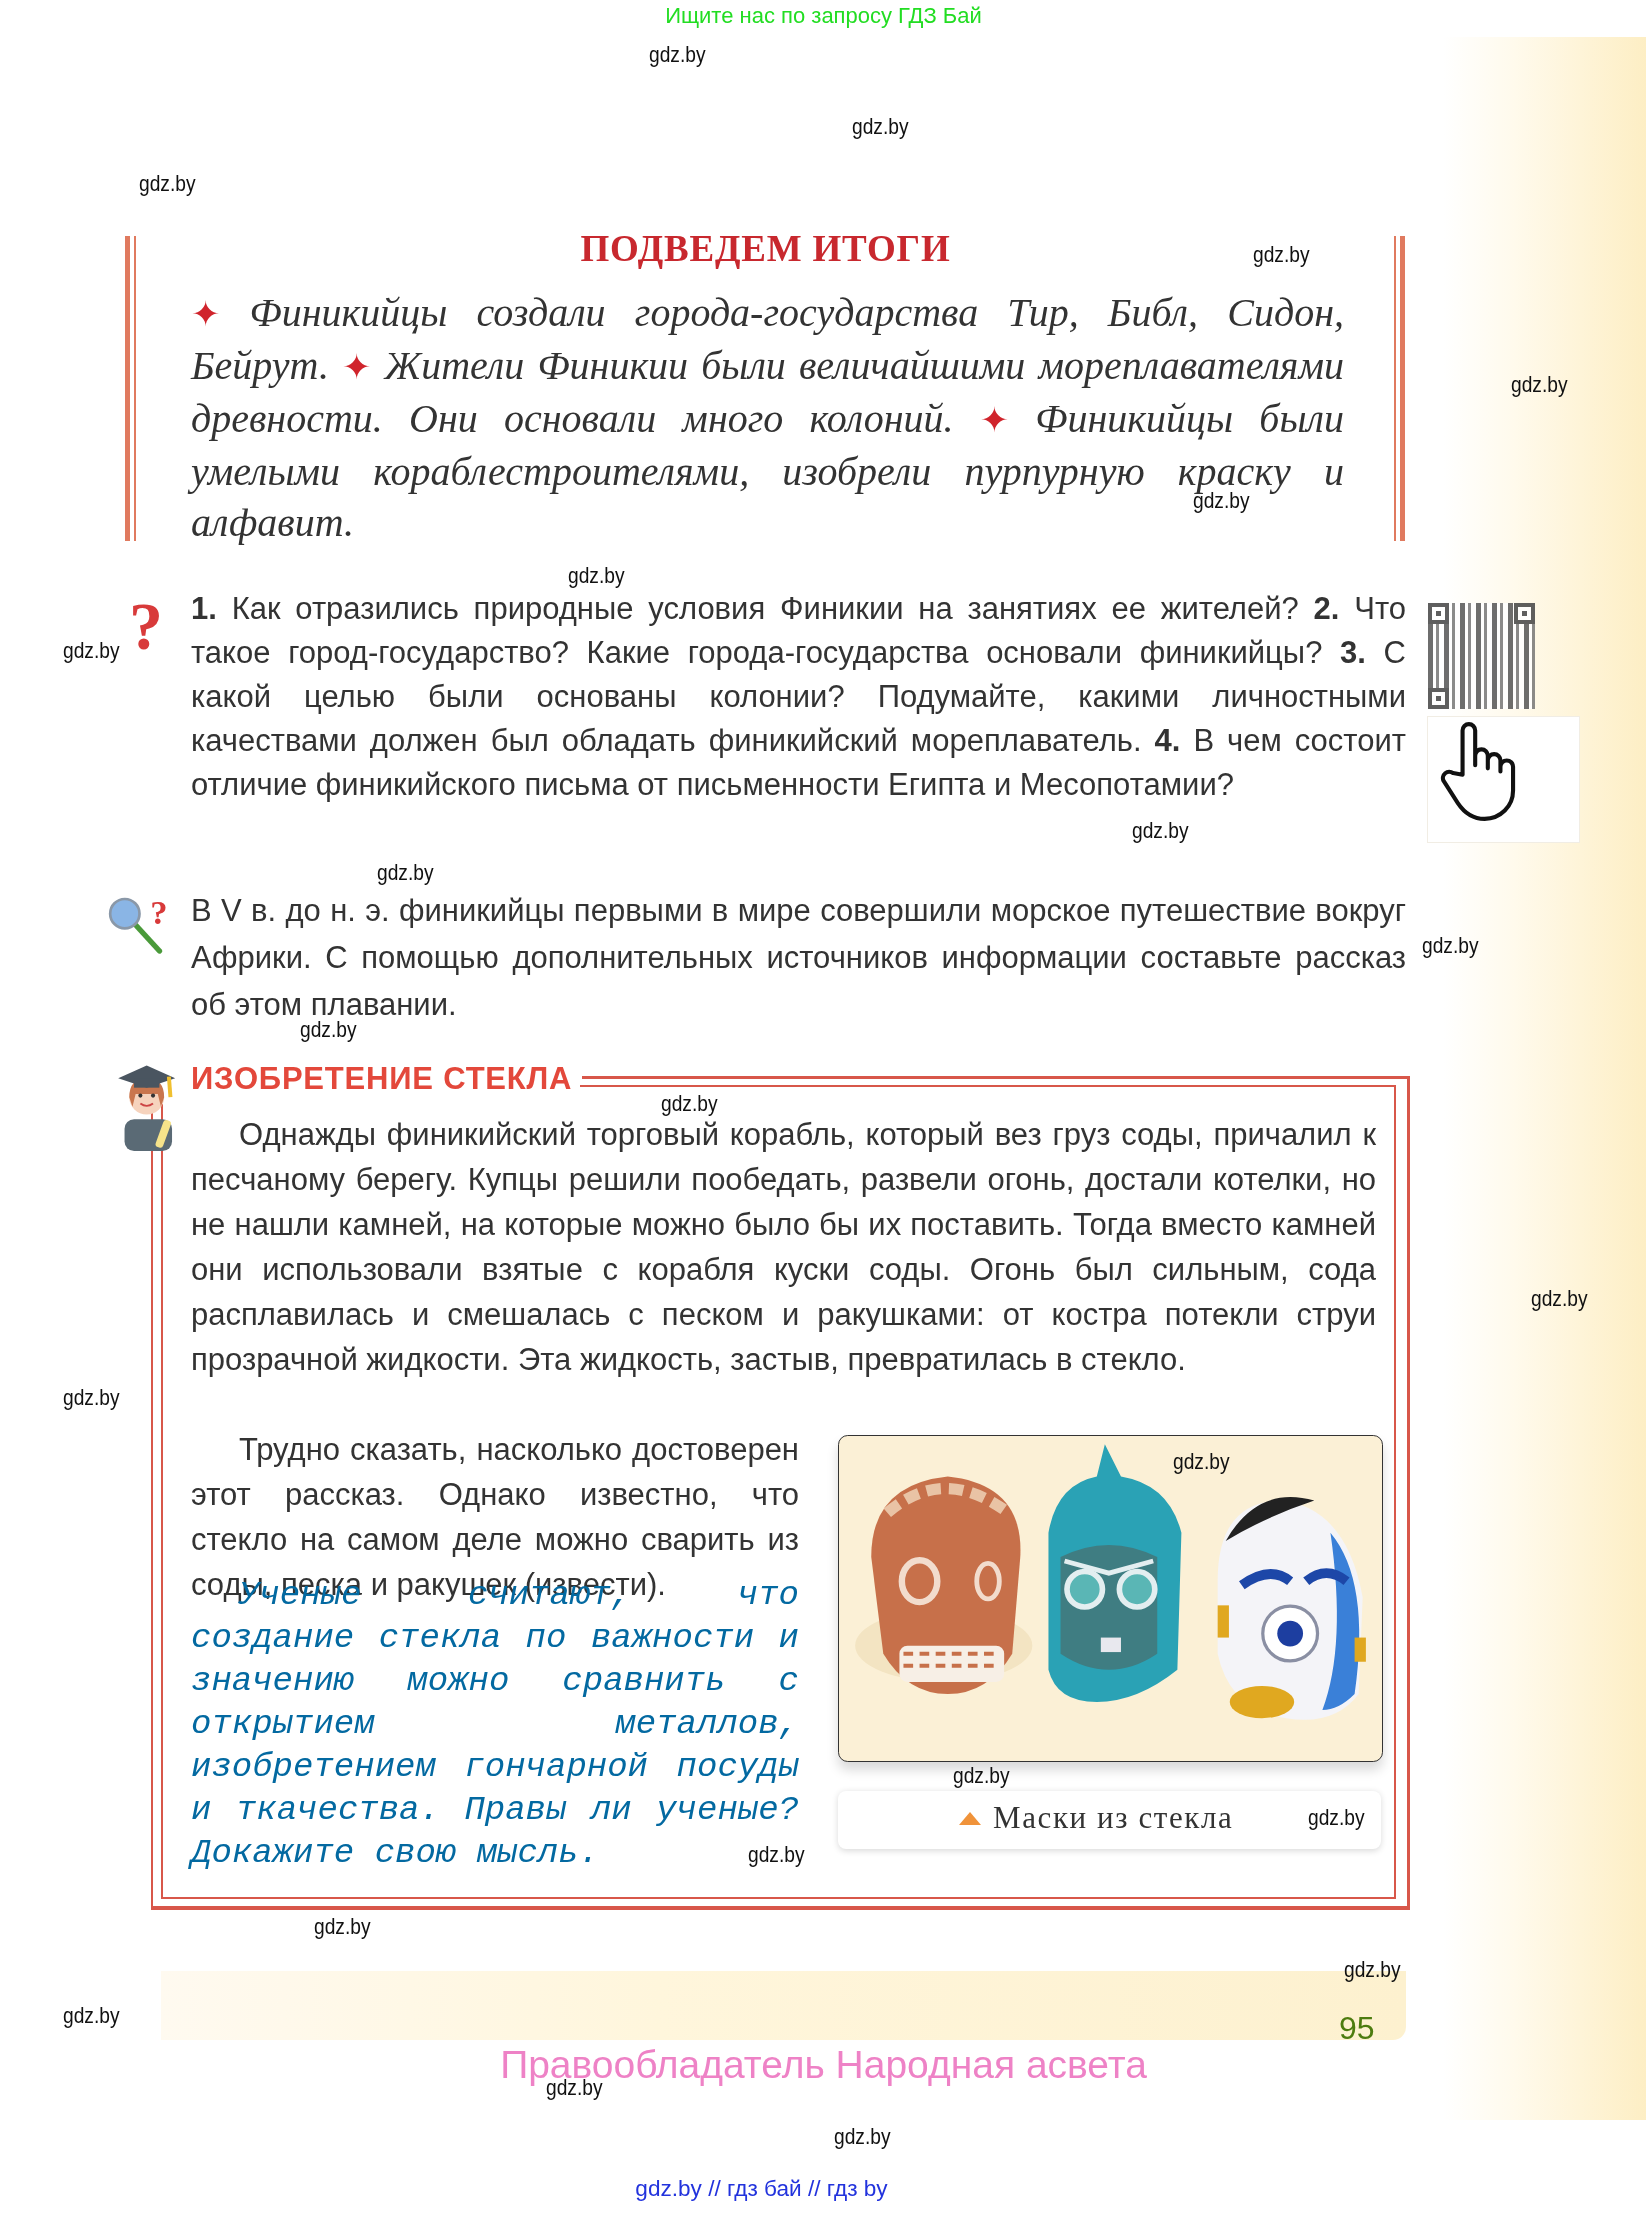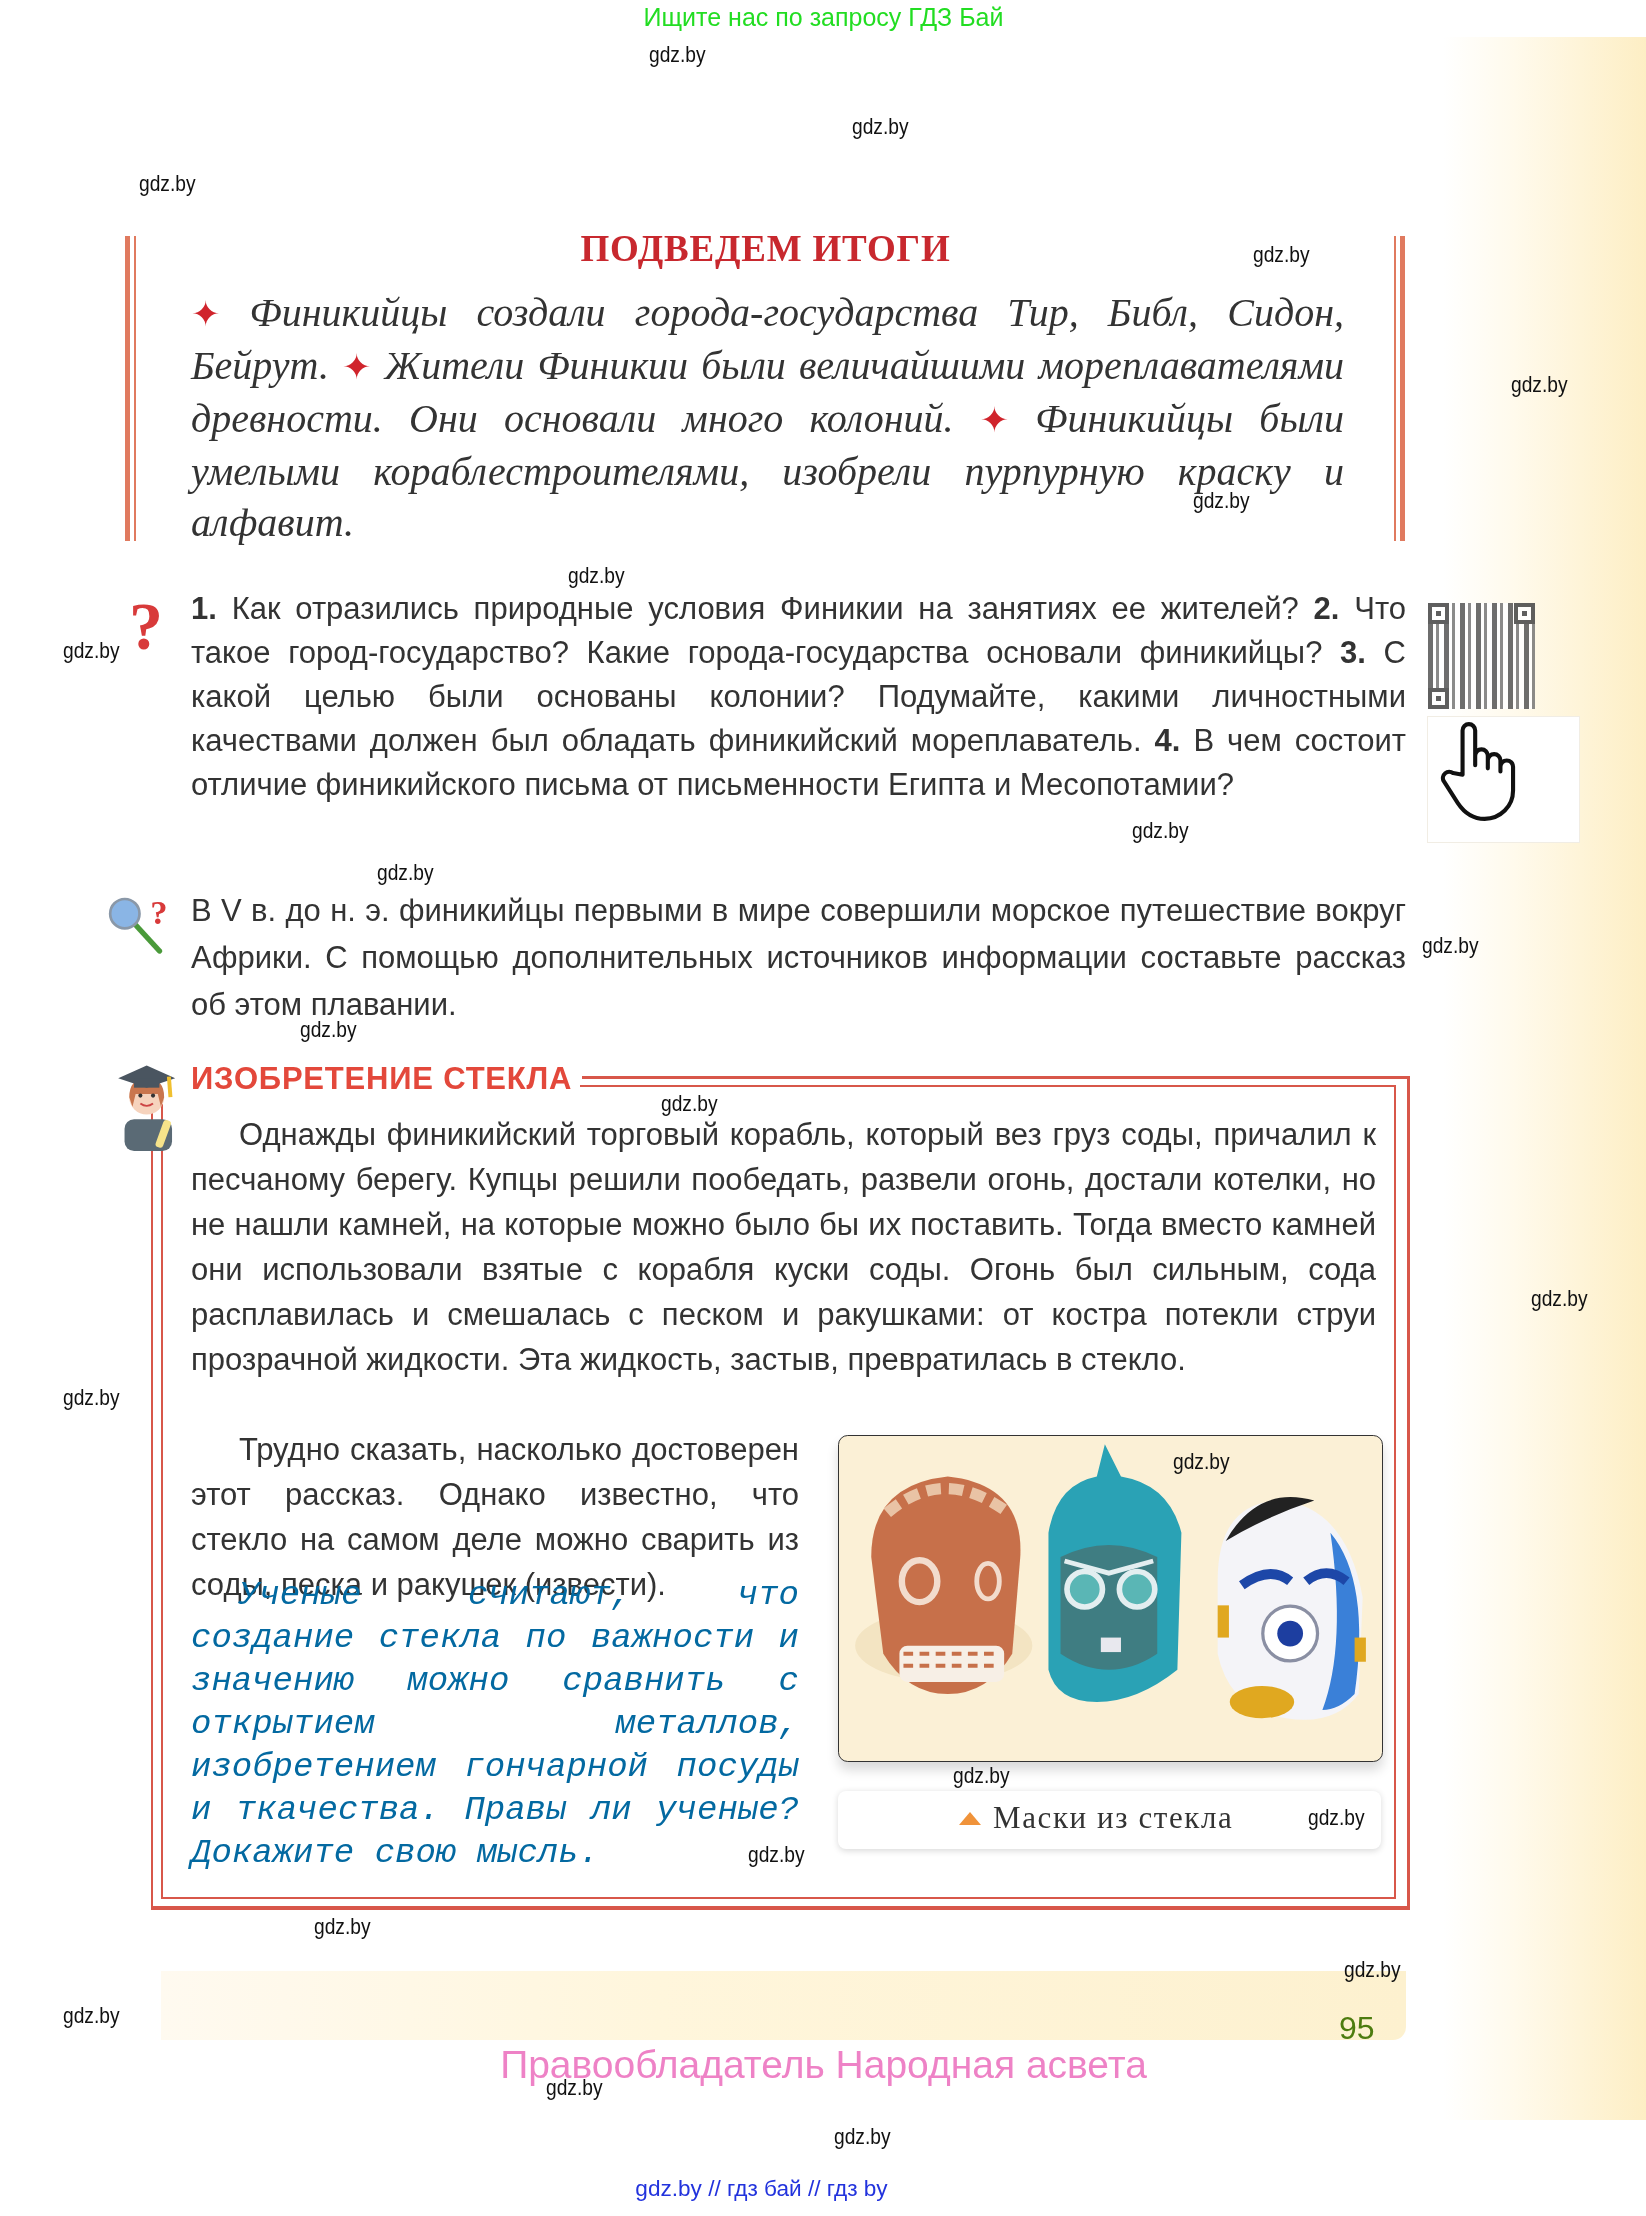--- a/index.html
+++ b/index.html
@@ -1,19 +1,19 @@
 <!DOCTYPE html>
 <html style="font-size:13px"><head>
 <meta charset="utf-8">
 <style>
   html,body{margin:0;padding:0;}
   body{width:1647px;height:2216px;position:relative;background:#fff;overflow:hidden;font-family:"Liberation Sans",sans-serif;color:#333;}
   .sidebar{position:absolute;left:1443px;top:37px;width:204px;height:2083px;background:linear-gradient(to right,#ffffff 0%,#fffaec 35%,#fdeec4 100%);}
   .wm{position:absolute;font-family:"Liberation Sans",sans-serif;font-size:22.6px;color:#111;transform:scaleX(0.85);transform-origin:left top;white-space:nowrap;}
-  .topnote{position:absolute;left:0;width:1647px;top:3.2px;text-align:center;color:#22dd22;font-size:25px;}
+  .topnote{position:absolute;left:0;width:1647px;top:3.2px;text-align:center;color:#22dd22;font-size:22px;}
   .bottomnote{position:absolute;left:0;width:1523px;top:2176px;text-align:center;color:#2233dd;font-size:22.6px;}
 
   
   .sum-bar{position:absolute;top:236px;height:305px;width:4.8px;background:#e07a5f;}
   .sum-bar.thin{width:2.4px;}
   .sum-title{position:absolute;left:137px;width:1257px;top:227px;text-align:center;font-family:"Liberation Serif",serif;font-weight:bold;color:#c8282e;font-size:37px;letter-spacing:0.8px;}
   .sum-text{position:absolute;left:191px;width:1153px;top:287px;font-family:"Liberation Serif",serif;font-style:italic;font-size:40px;line-height:51px;color:#333;text-align:justify;text-align-last:left;}
   .star{color:#d0242c;font-style:normal;font-size:35px;}
 
   

